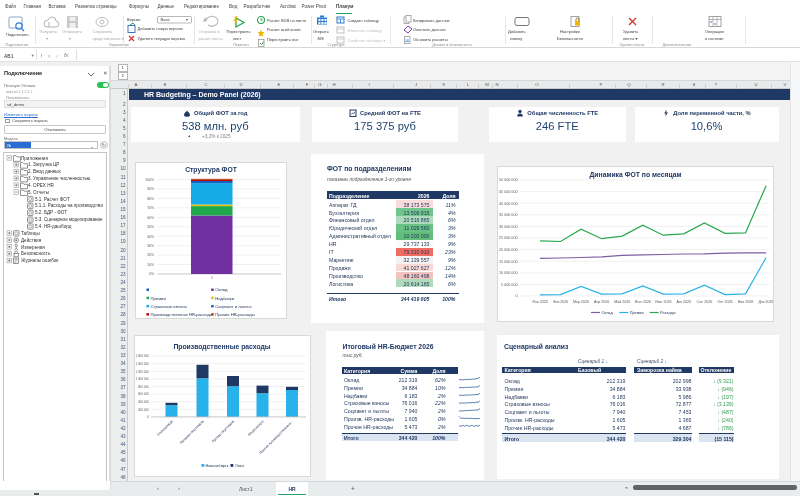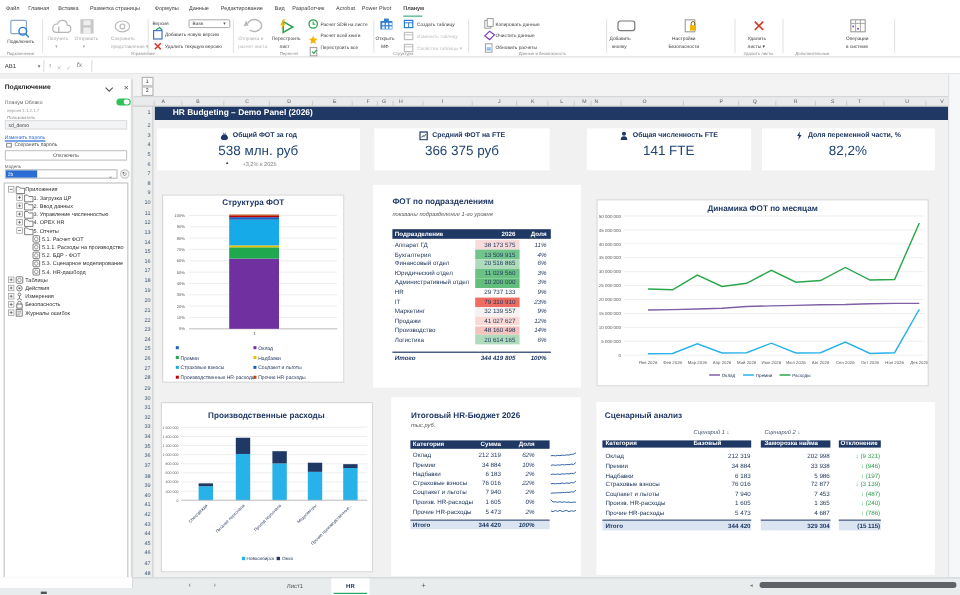--- a/index.html
+++ b/index.html
@@ -251,38 +251,38 @@
 <div class="tx" style="left:189.25px;top:134.2px;font-size:3.6px;color:#444;transform:translateX(-50%);">▲</div>
 <div class="tx" style="left:216.25px;top:133.6px;font-size:4.7px;color:#7f7f7f;transform:translateX(-50%);">+3,2% к 2025</div>
 <div class="a" style="left:312px;top:106.5px;width:146px;height:35px;background:#fff;"></div>
 <div class="a" style="left:312px;top:108.5px;width:146px;height:8px;display:flex;justify-content:center;align-items:center;">
     <svg width="8" height="8" viewBox="0 0 8 8" style="flex:none;margin-right:3px;">
       <rect x="1" y="1" width="6" height="6.5" fill="none" stroke="#1f3864" stroke-width="1"></rect>
       <path d="M2.3 5.5 l1.2-1.5 1 0.8 1.4-2" fill="none" stroke="#1f3864" stroke-width="0.8"></path>
     </svg>
     <span style="font-size:5.8px;font-weight:bold;color:#1f3864;white-space:nowrap;">Средний ФОТ на FTE</span>
   </div>
-<div class="tx" style="left:385.0px;top:119.8px;font-size:11.2px;color:#1d4370;transform:translateX(-50%);">366 375 руб</div>
+<div class="tx" style="left:385.0px;top:119.8px;font-size:11.2px;color:#1d4370;transform:translateX(-50%);">175 375 руб</div>
 <div class="a" style="left:489px;top:106.5px;width:136.5px;height:35px;background:#fff;"></div>
 <div class="a" style="left:489px;top:108.5px;width:136.5px;height:8px;display:flex;justify-content:center;align-items:center;">
     <svg width="8" height="8" viewBox="0 0 8 8" style="flex:none;margin-right:3px;">
       <circle cx="4" cy="2.4" r="1.7" fill="#1f3864"></circle>
       <path d="M1.2 7.6 q0-3 2.8-3 t2.8 3z" fill="#1f3864"></path>
     </svg>
     <span style="font-size:5.8px;font-weight:bold;color:#1f3864;white-space:nowrap;">Общая численность FTE</span>
   </div>
-<div class="tx" style="left:557.25px;top:119.8px;font-size:11.2px;color:#1d4370;transform:translateX(-50%);">141 FTE</div>
+<div class="tx" style="left:557.25px;top:119.8px;font-size:11.2px;color:#1d4370;transform:translateX(-50%);">246 FTE</div>
 <div class="a" style="left:634.5px;top:106.5px;width:144.0px;height:35px;background:#fff;"></div>
 <div class="a" style="left:634.5px;top:108.5px;width:144.0px;height:8px;display:flex;justify-content:center;align-items:center;">
     <svg width="8" height="8" viewBox="0 0 8 8" style="flex:none;margin-right:3px;">
       <path d="M4.6 0.5 L2.2 4.4 h1.6 L3.2 7.6 6 3.4 H4.3z" fill="#1f3864"></path>
     </svg>
     <span style="font-size:5.8px;font-weight:bold;color:#1f3864;white-space:nowrap;">Доля переменной части, %</span>
   </div>
-<div class="tx" style="left:706.5px;top:119.8px;font-size:11.2px;color:#1d4370;transform:translateX(-50%);">82,2%</div>
+<div class="tx" style="left:706.5px;top:119.8px;font-size:11.2px;color:#1d4370;transform:translateX(-50%);">10,6%</div>
 <div class="a" style="left:135px;top:161.5px;width:151.5px;height:157px;background:#fff;border:1px solid #d9d9d9;"></div>
 <div class="tx" style="left:211px;top:165.5px;font-size:6.8px;color:#1f3864;transform:translateX(-50%);font-weight:bold;">Структура ФОТ</div>
 <svg class="a" style="left:135px;top:161.5px" width="151" height="157" viewBox="0 0 151 157">
 <line x1="22.5" y1="112.0" x2="146" y2="112.0" stroke="#e9e9e9" stroke-width="0.7"></line>
 <text x="19" y="113.3" font-size="3.4" fill="#595959" text-anchor="end">0%</text>
 <line x1="22.5" y1="102.5" x2="146" y2="102.5" stroke="#e9e9e9" stroke-width="0.7"></line>
 <text x="19" y="103.8" font-size="3.4" fill="#595959" text-anchor="end">10%</text>
 <line x1="22.5" y1="93.1" x2="146" y2="93.1" stroke="#e9e9e9" stroke-width="0.7"></line>
 <text x="19" y="94.4" font-size="3.4" fill="#595959" text-anchor="end">20%</text>
 <line x1="22.5" y1="83.7" x2="146" y2="83.7" stroke="#e9e9e9" stroke-width="0.7"></line>

